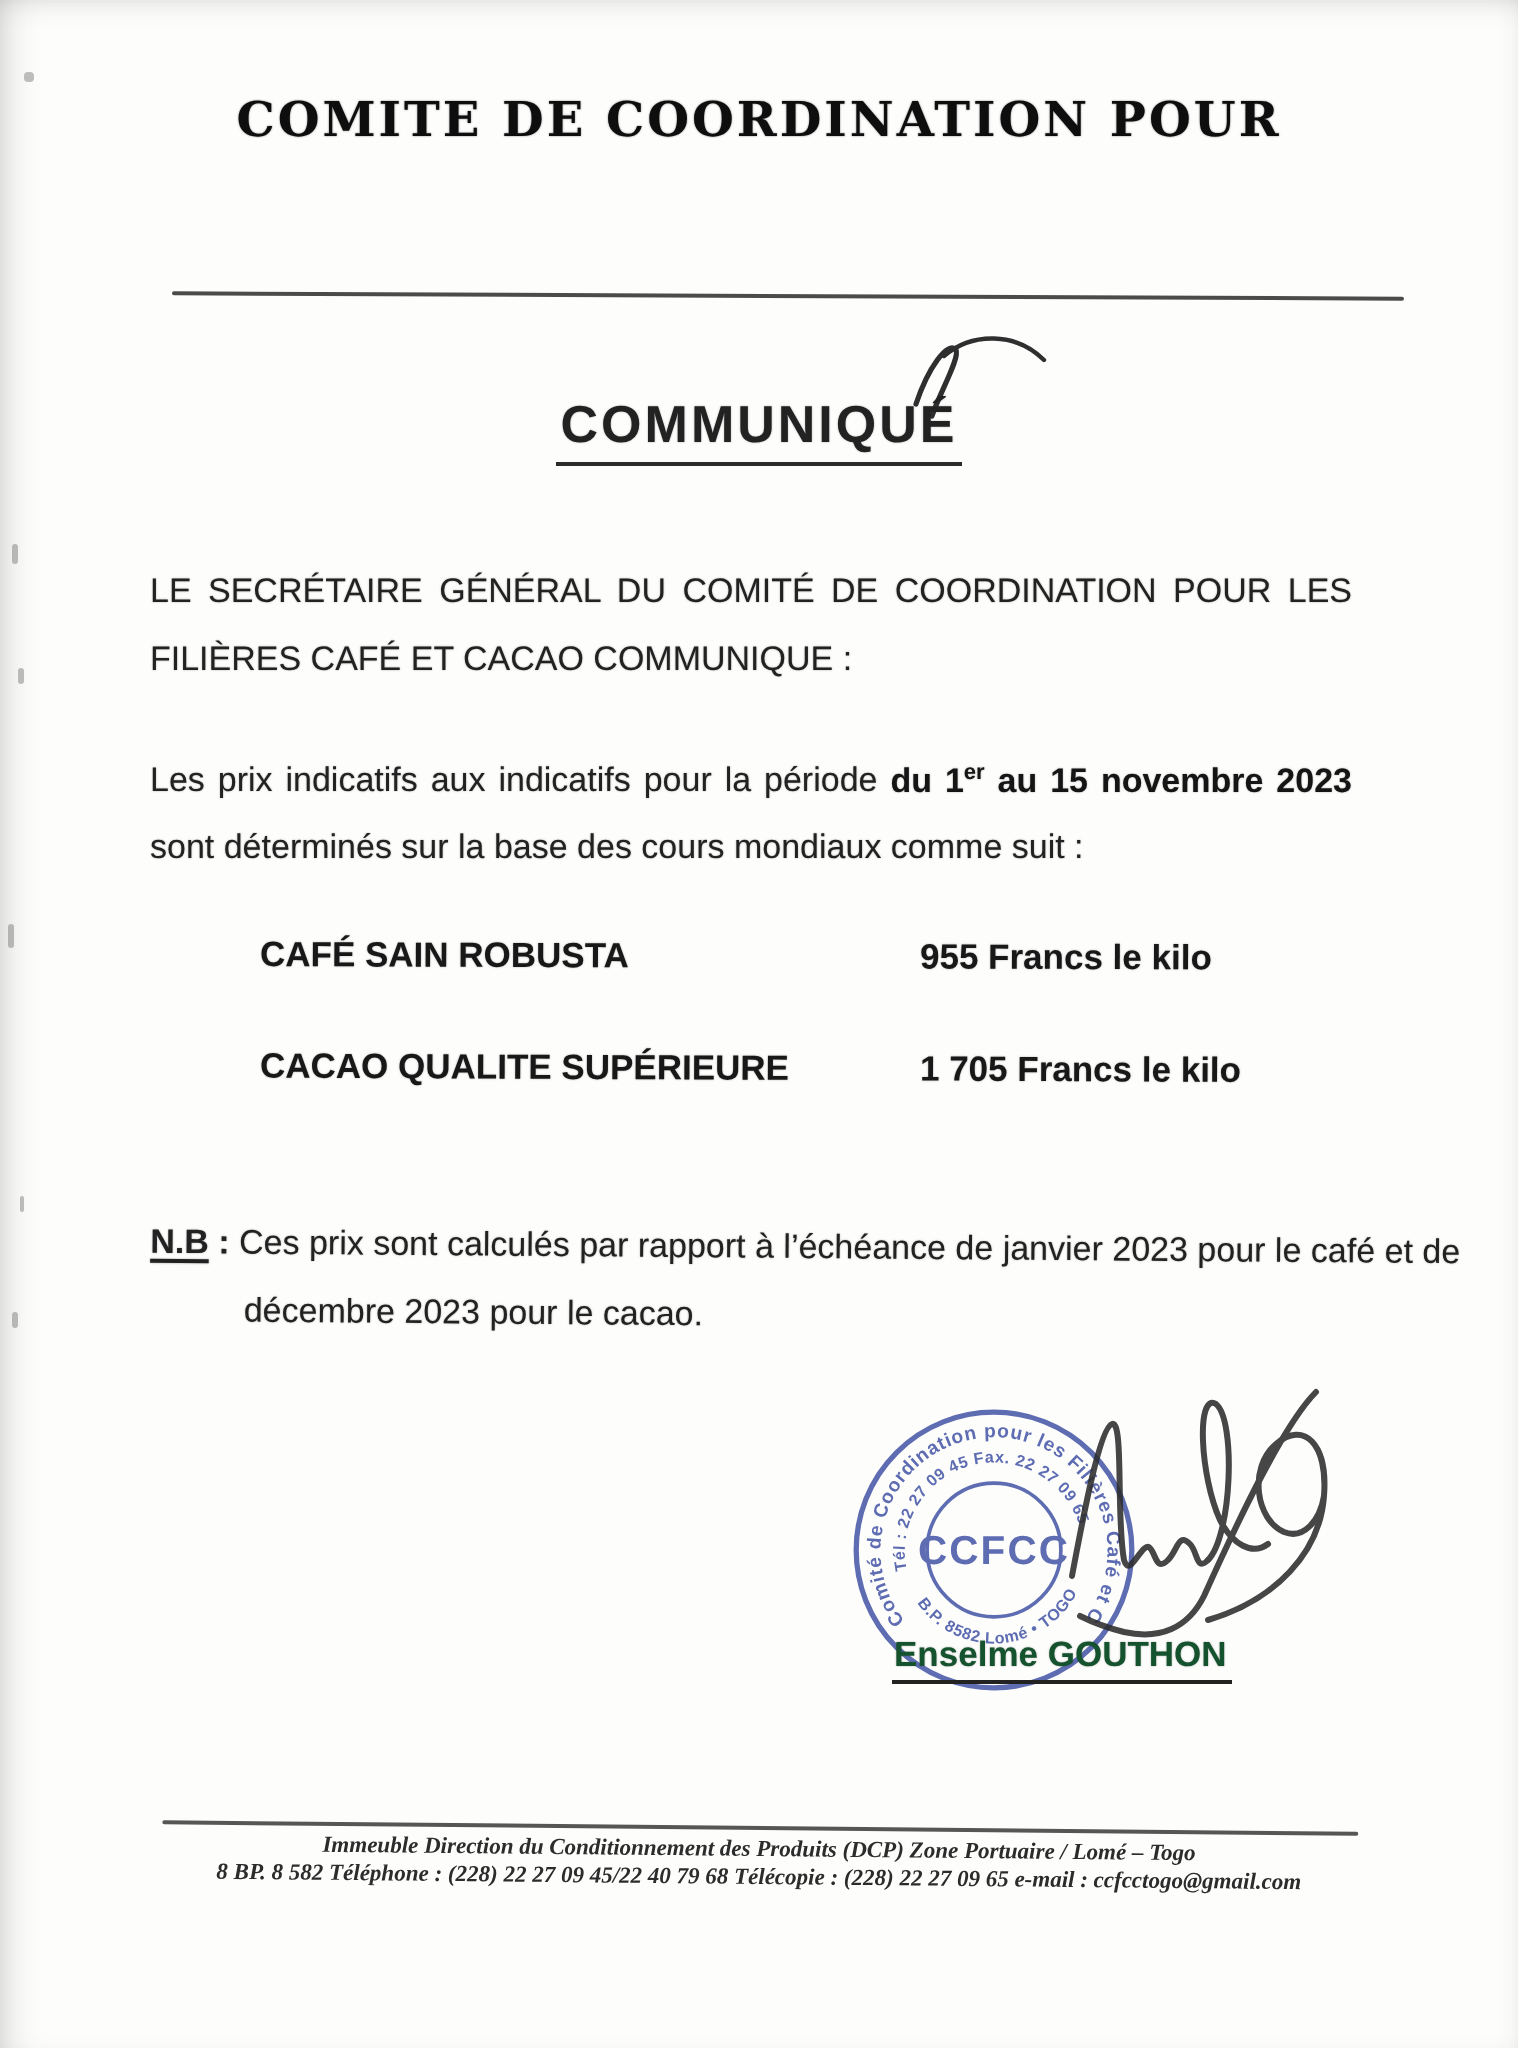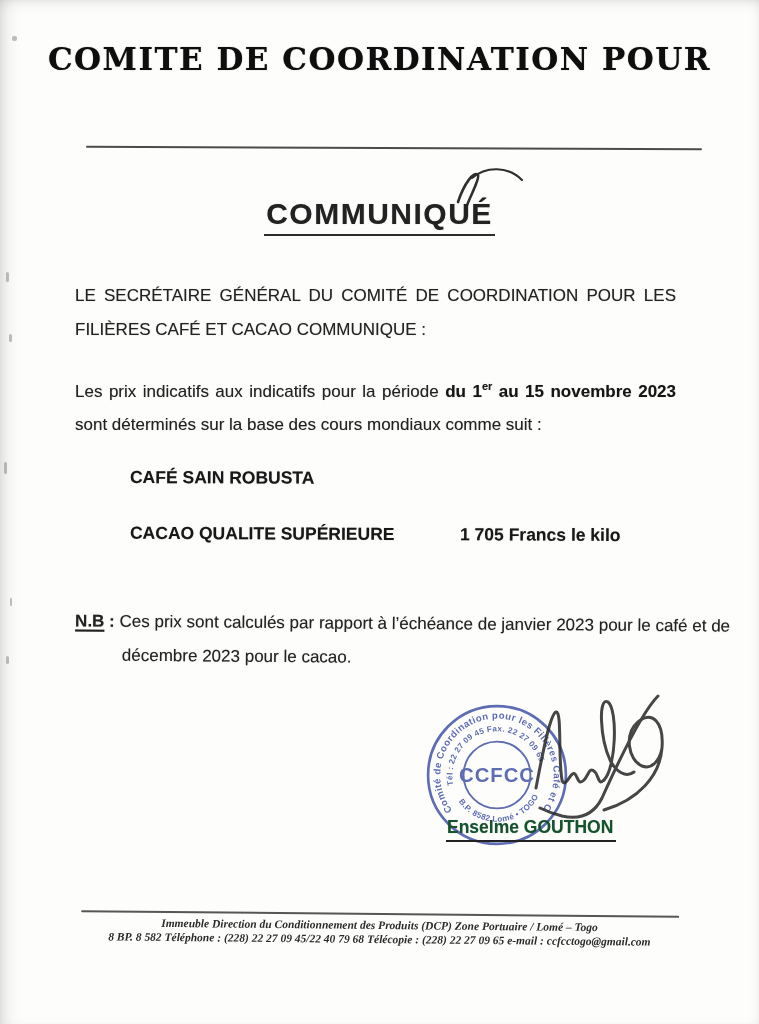--- a/index.html
+++ b/index.html
@@ -9,30 +9,30 @@
     font-family:"Liberation Sans", sans-serif; color:#1e1e1e;
     box-shadow: inset 14px 0 20px -16px rgba(60,60,60,.35),
                 inset 0 12px 16px -14px rgba(60,60,60,.22),
                 inset -8px 0 14px -12px rgba(60,60,60,.18);
   }
   .txt-soft { text-shadow: 0 0 1px rgba(45,45,45,.4); }
 
   .org-header {
     position:absolute; top:36px; left:0; right:0; text-align:center;
     font-family:"DejaVu Serif", serif; font-weight:bold;
-    font-size:31px; line-height:47px; letter-spacing:1.5px; color:#0e0e0e;
+    font-size:24px; line-height:47px; letter-spacing:1.5px; color:#0e0e0e;
     text-shadow: 0 0 1px rgba(20,20,20,.55);
   }
   .rule-top {
     position:absolute; top:147px; left:86px; width:616px; height:2px;
     background:#4b4b4b; transform:rotate(0.25deg); border-radius:1px;
   }
   .doc-title-wrap { position:absolute; top:197px; left:0; right:0; text-align:center; }
   .doc-title {
-    display:inline-block; font-size:30px; font-weight:bold; letter-spacing:1.5px;
+    display:inline-block; font-size:26px; font-weight:bold; letter-spacing:1.5px;
     color:#222; border-bottom:2.5px solid #2c2c2c; padding:0 2px 3px 2px;
   }
   .handmark { position:absolute; top:162px; left:448px; }
 
   .para { position:absolute; left:75px; width:601px; font-size:17px;
           line-height:33.5px; text-align:justify; color:#222; }
   .para-intro  { top:262px; }
   .para-period { top:353px; }
   .para b { color:#151515; }
   sup { font-size:11px; }
@@ -82,20 +82,21 @@
   <div class="doc-title-wrap">
     <span class="doc-title txt-soft">COMMUNIQUÉ</span>
   </div>
 
   <p class="para para-intro txt-soft">LE SECRÉTAIRE GÉNÉRAL DU COMITÉ DE COORDINATION POUR LES FILIÈRES CAFÉ ET CACAO COMMUNIQUE :</p>
 
   <p class="para para-period txt-soft"><span>Les prix indicatifs aux indicatifs pour la période </span><b><span>du 1</span><sup>er</sup><span> au 15 novembre 2023</span></b><span> sont déterminés sur la base des cours mondiaux comme suit :</span></p>
 
   <div class="price-row price-row-1 txt-soft">
     <span class="price-label">CAFÉ SAIN ROBUSTA</span>
+    <span class="price-value">955 Francs le kilo</span>
   </div>
   <div class="price-row price-row-2 txt-soft">
     <span class="price-label">CACAO QUALITE SUPÉRIEURE</span>
     <span class="price-value">1 705 Francs le kilo</span>
   </div>
 
   <p class="nb-para txt-soft"><span class="nb-label">N.B</span><span class="nb-sep"> : </span><span>Ces prix sont calculés par rapport à l’échéance de janvier 2023 pour le café et de décembre 2023 pour le cacao.</span></p>
 
 
   <svg class="stamp-svg" width="152" height="152" viewBox="0 0 150 150">

